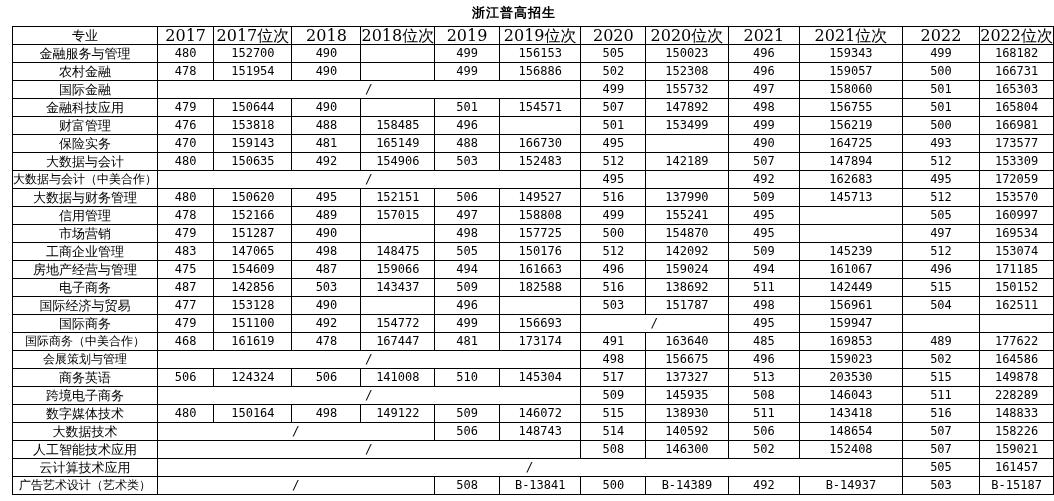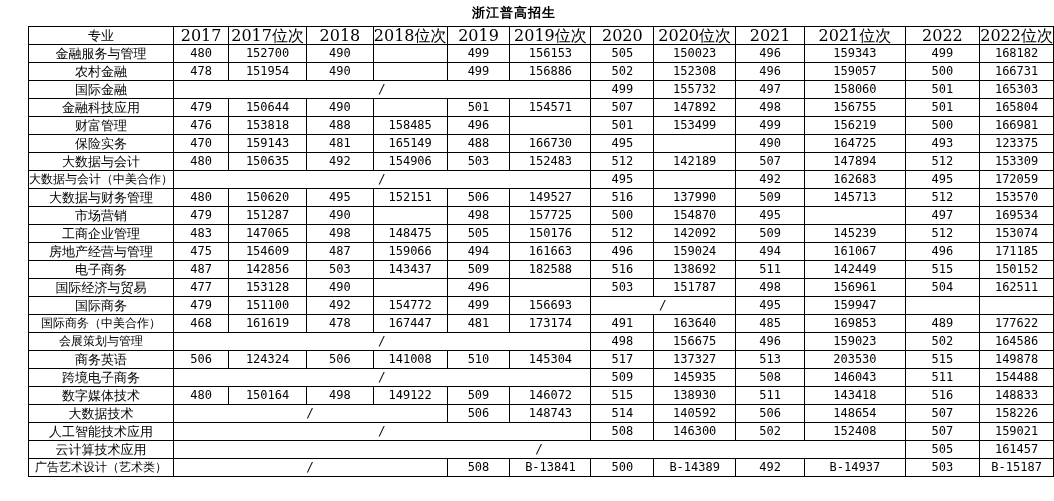--- a/index.html
+++ b/index.html
@@ -1,20 +1,20 @@
 <!DOCTYPE html>
 <html><head>
 <meta charset="utf-8">
 <style>
   html, body { margin:0; padding:0; background:#ffffff; }
   body { width:1054px; height:501px; position:relative; overflow:hidden;
          font-family:"DejaVu Sans","Liberation Sans",sans-serif; color:#000; }
   .title { position:absolute; top:4px; left:472px; font-weight:bold; font-size:13px;
            font-family:"DejaVu Serif","Liberation Serif",serif; letter-spacing:1px; }
-  table { position:absolute; top:26px; left:28px; border-collapse:collapse; table-layout:fixed; }
+  table { position:absolute; top:26px; left:12px; border-collapse:collapse; table-layout:fixed; }
   td, th { border:1px solid #000; height:17px; padding:0; text-align:center;
            font-size:12px; line-height:17px; white-space:nowrap; overflow:hidden; }
   th { font-weight:normal; font-family:"DejaVu Serif","Liberation Serif",serif; font-size:16px; }
   th.first { font-weight:normal; font-family:"DejaVu Sans","Liberation Sans",sans-serif; font-size:13px; }
   td.name { font-size:13px; }
   td.name.small { font-size:12px; }
   td.num { font-family:"DejaVu Sans Mono","Liberation Mono",monospace; font-size:12px; }
   td.slash { font-family:"DejaVu Sans Mono","Liberation Mono",monospace; font-style:italic; }
 </style>
 </head>
@@ -132,21 +132,21 @@
         <td class="num">159143</td>
         <td class="num">481</td>
         <td class="num">165149</td>
         <td class="num">488</td>
         <td class="num">166730</td>
         <td class="num">495</td>
         <td class="num"></td>
         <td class="num">490</td>
         <td class="num">164725</td>
         <td class="num">493</td>
-        <td class="num">123375</td>
+        <td class="num">173577</td>
       </tr>
       <tr>
         <td class="name">大数据与会计</td>
         <td class="num">480</td>
         <td class="num">150635</td>
         <td class="num">492</td>
         <td class="num">154906</td>
         <td class="num">503</td>
         <td class="num">152483</td>
         <td class="num">512</td>
@@ -173,20 +173,35 @@
         <td class="num">495</td>
         <td class="num">152151</td>
         <td class="num">506</td>
         <td class="num">149527</td>
         <td class="num">516</td>
         <td class="num">137990</td>
         <td class="num">509</td>
         <td class="num">145713</td>
         <td class="num">512</td>
         <td class="num">153570</td>
+      </tr>
+      <tr>
+        <td class="name">信用管理</td>
+        <td class="num">478</td>
+        <td class="num">152166</td>
+        <td class="num">489</td>
+        <td class="num">157015</td>
+        <td class="num">497</td>
+        <td class="num">158808</td>
+        <td class="num">499</td>
+        <td class="num">155241</td>
+        <td class="num">495</td>
+        <td class="num"></td>
+        <td class="num">505</td>
+        <td class="num">160997</td>
       </tr>
       <tr>
         <td class="name">市场营销</td>
         <td class="num">479</td>
         <td class="num">151287</td>
         <td class="num">490</td>
         <td class="num"></td>
         <td class="num">498</td>
         <td class="num">157725</td>
         <td class="num">500</td>
@@ -311,21 +326,21 @@
         <td class="num">149878</td>
       </tr>
       <tr>
         <td class="name">跨境电子商务</td>
         <td class="slash" colspan="6">/</td>
         <td class="num">509</td>
         <td class="num">145935</td>
         <td class="num">508</td>
         <td class="num">146043</td>
         <td class="num">511</td>
-        <td class="num">154488</td>
+        <td class="num">228289</td>
       </tr>
       <tr>
         <td class="name">数字媒体技术</td>
         <td class="num">480</td>
         <td class="num">150164</td>
         <td class="num">498</td>
         <td class="num">149122</td>
         <td class="num">509</td>
         <td class="num">146072</td>
         <td class="num">515</td>

